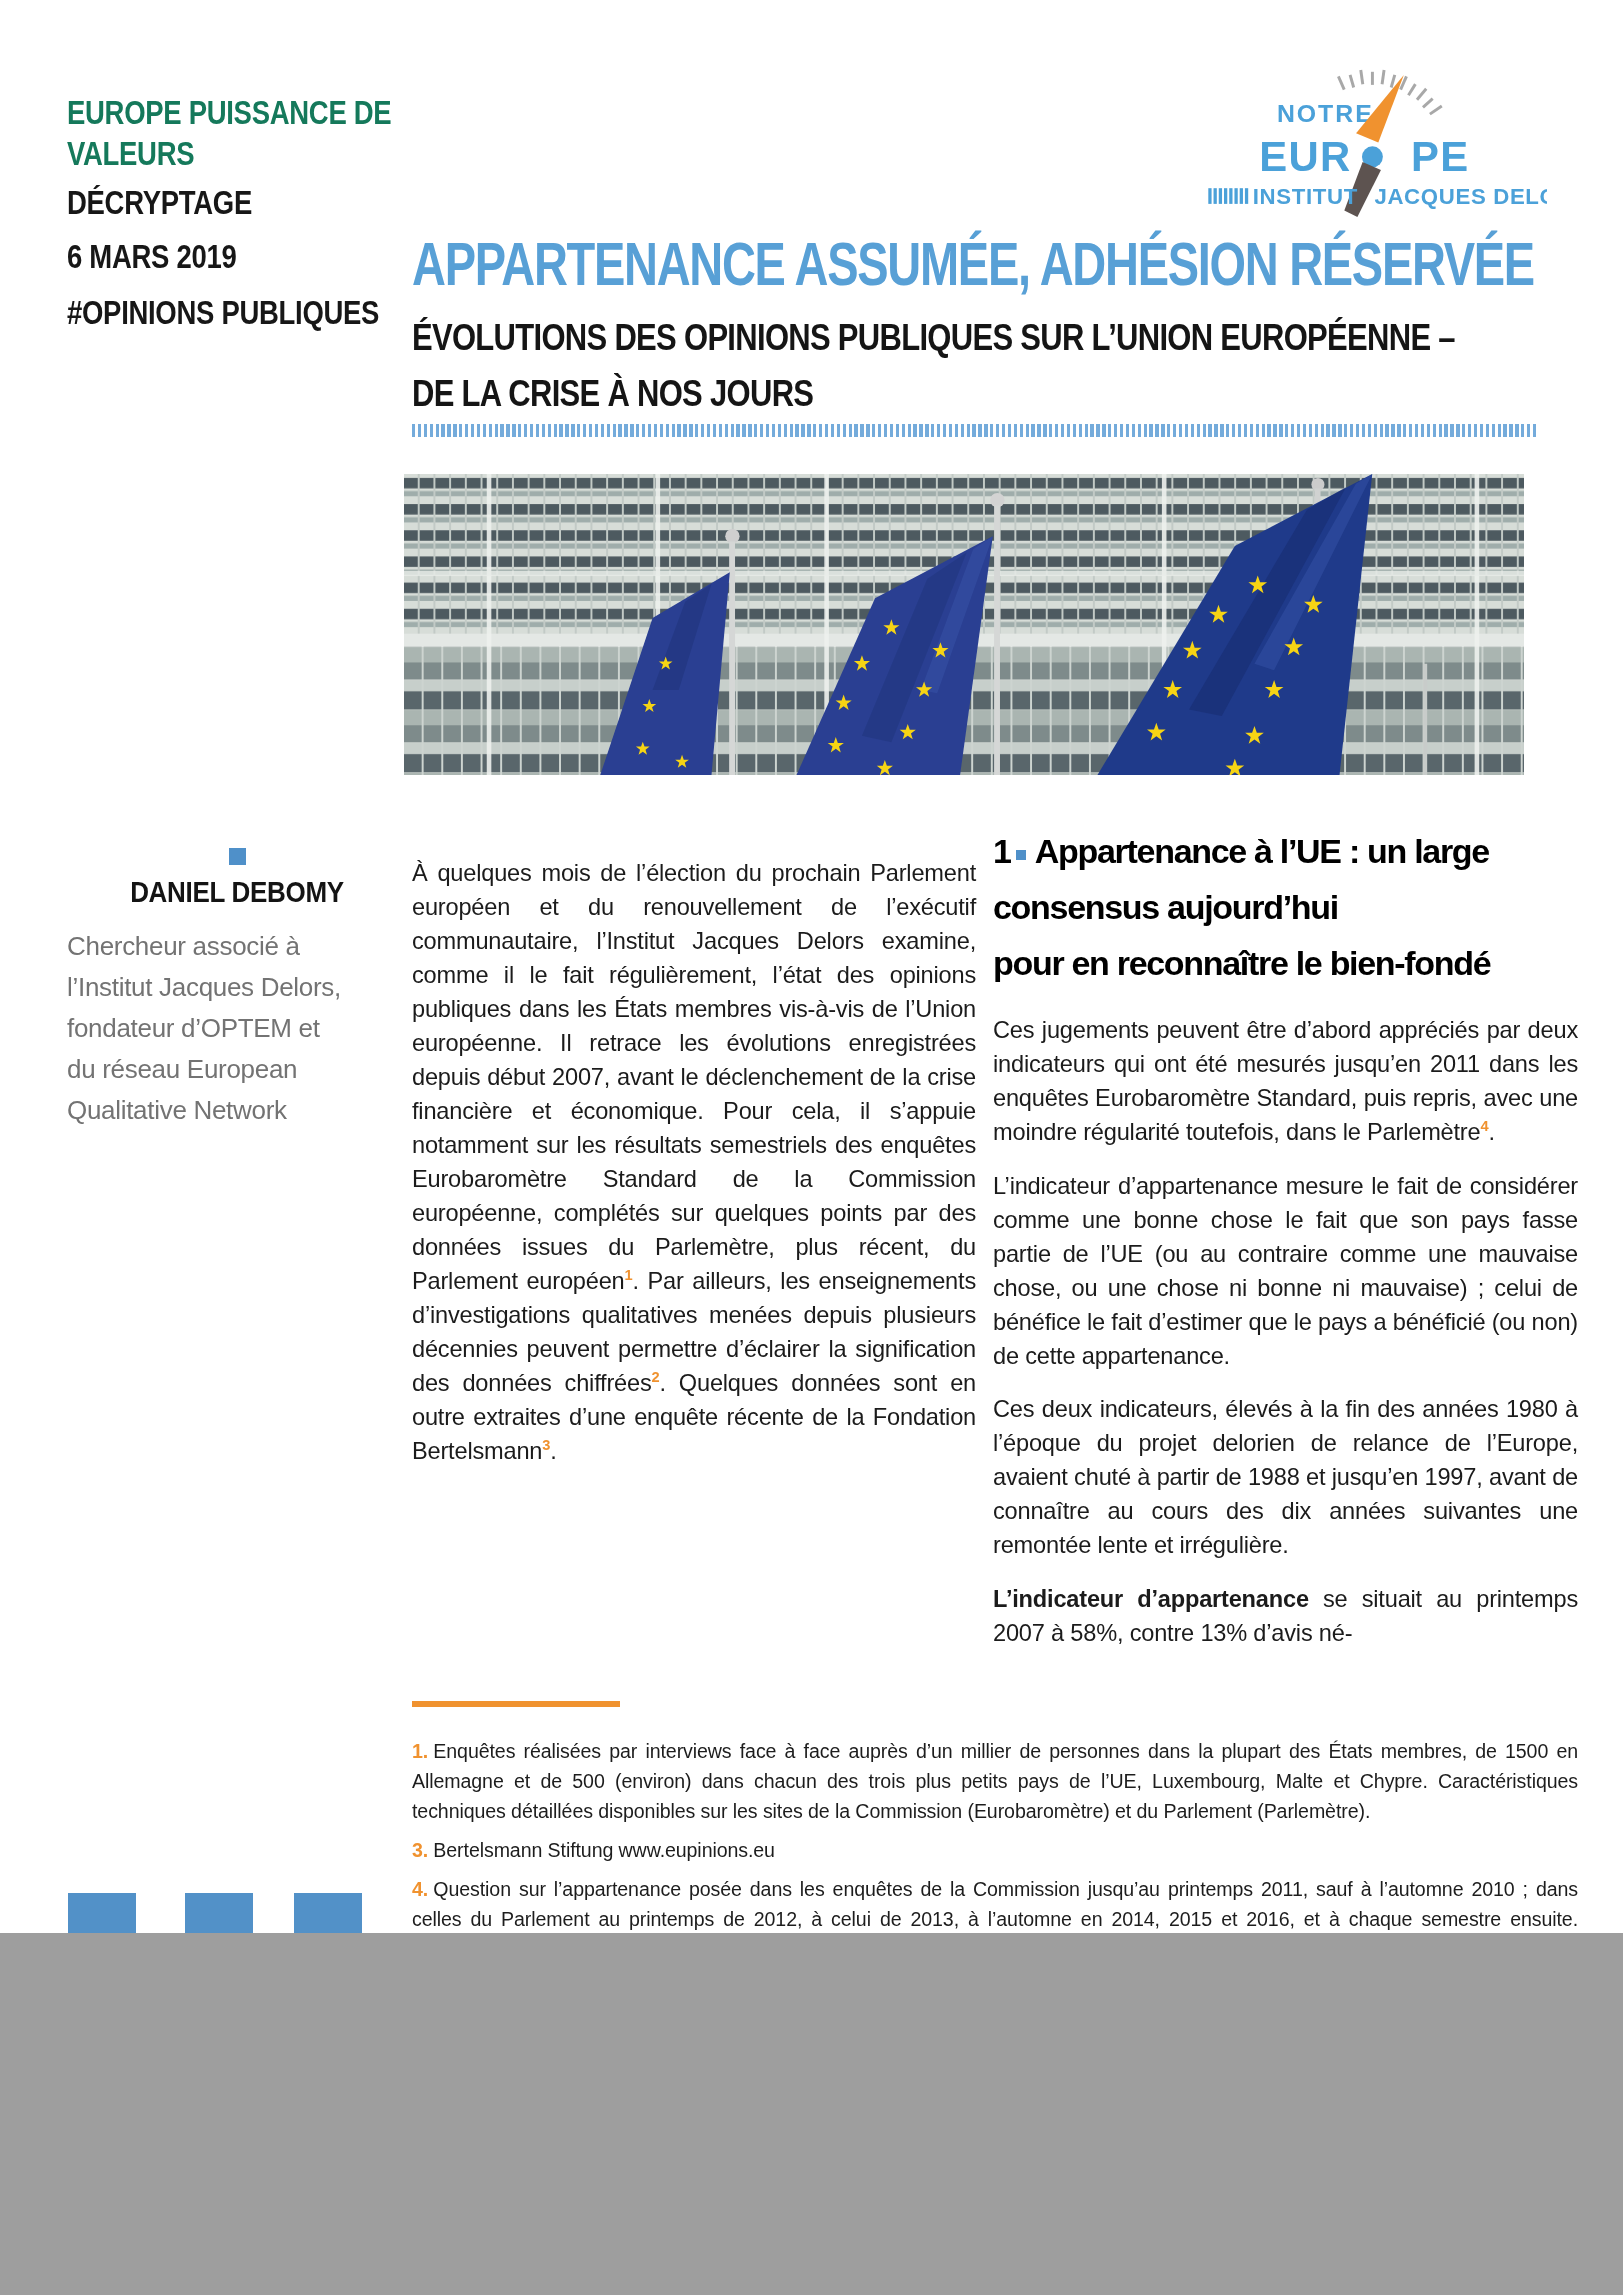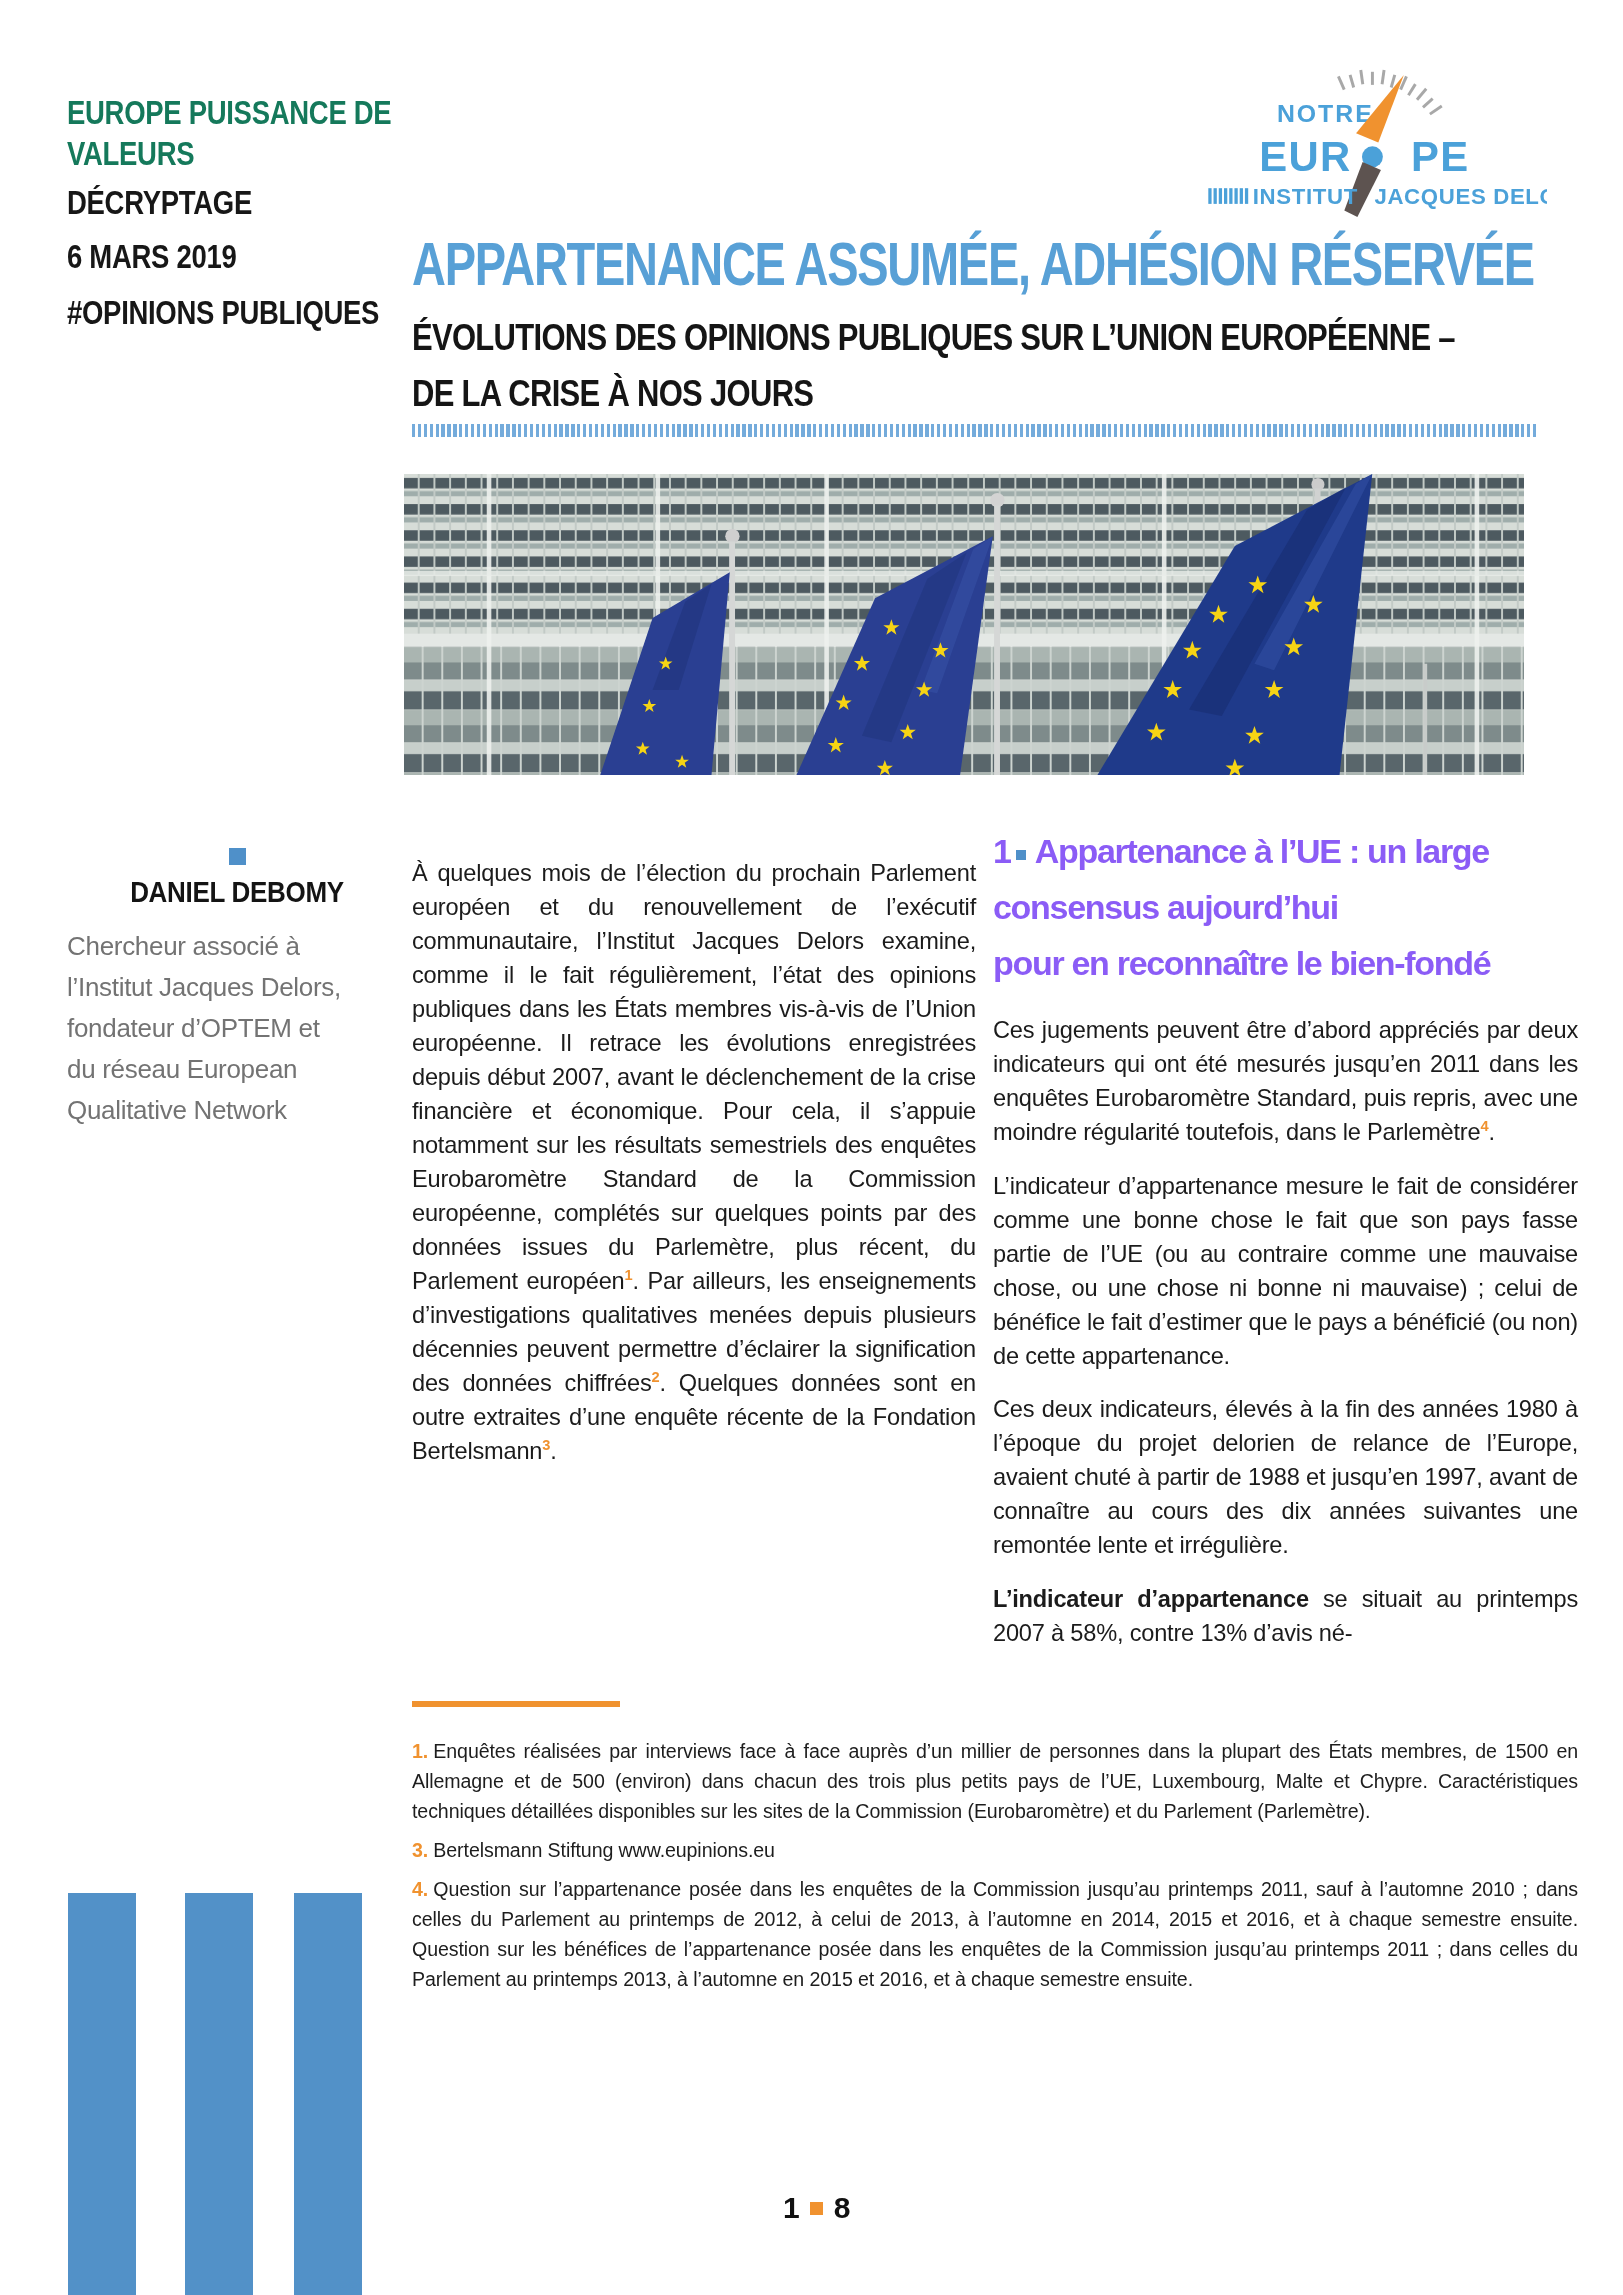--- a/index.html
+++ b/index.html
@@ -1,16 +1,16 @@
 <!DOCTYPE html>
 <html style="--blue: #58a0d6; --logoblue: #4ba1d9; --orange: #f0922f; --green: #15795b; --barblue: #5291c8; --squareblue: #4f90c9; --dotsblue: #74abdb; --flagblue: #2a3f92; --staryellow: #f6d414;font-size:10.5px"><head>
 <meta charset="utf-8">
 <style>
   html,body{margin:0;padding:0;background:#9e9e9e;}
-  #page{position:relative;width:1623px;height:2295px;background:#ffffff;
+  #page{position:relative;width:1623px;height:1933px;background:#ffffff;
         font-family:"Liberation Sans",sans-serif;overflow:hidden;color:#1c1c1c;}
   .abs{position:absolute;}
 
   
   .mast{font-weight:700;letter-spacing:-0.3px;transform:scaleY(1.18);transform-origin:left top;}
   .kicker{left:67px;top:92px;font-size:27.5px;line-height:35px;color:var(--green);white-space:pre-line;}
   .series{left:67px;top:185px;font-size:27.5px;color:#171717;}
   .date{left:67px;top:239px;font-size:27.5px;color:#171717;}
   .hashtag{left:67px;top:295px;font-size:27.5px;color:#171717;}
 
@@ -35,21 +35,21 @@
   .author-square{width:17px;height:17px;background:var(--squareblue);flex:0 0 auto;}
   .author-name{font-size:26px;font-weight:700;color:#141414;letter-spacing:-0.3px;transform:scaleY(1.15);transform-origin:left center;}
   .author-bio{margin-top:18.3px;font-size:26px;line-height:41px;color:#737373;white-space:pre-line;letter-spacing:-0.3px;}
 
   
   .col1{left:412px;top:856px;width:564px;}
   .col2{left:993px;top:823px;width:585px;}
   .body-text{font-size:23.6px;line-height:34px;text-align:justify;color:#1b1b1b;letter-spacing:-0.2px;}
   .body-text p{margin:0 0 19.6px 0;}
   .fnref{color:var(--orange);font-weight:700;font-size:0.62em;vertical-align:super;line-height:0;}
-  .h2{font-size:34px;line-height:56px;font-weight:700;color:#8b5cf6;letter-spacing:-1.3px;margin:0 0 22px 0;}
+  .h2{font-size:34px;line-height:56px;font-weight:700;color:#000000;letter-spacing:-1.3px;margin:0 0 22px 0;}
   .h2 .h-num{letter-spacing:0;}
   .h2 .sq{display:inline-block;width:9.8px;height:9.8px;background:var(--squareblue);margin:0 9.2px 3.3px 3.9px;}
   .h2-title{white-space:pre-line;}
   .lead-bold{font-weight:700;}
 
   
   .fnblock{left:412px;top:1701px;width:1166px;}
   .fnrule{width:208px;height:5.9px;background:var(--orange);margin-bottom:29px;}
   .footnote{font-size:19.6px;line-height:30px;text-align:justify;color:#1d1d1d;margin-bottom:9.2px;letter-spacing:-0.1px;}
   .fn-num{color:var(--orange);font-weight:700;margin-right:5.2px;}

